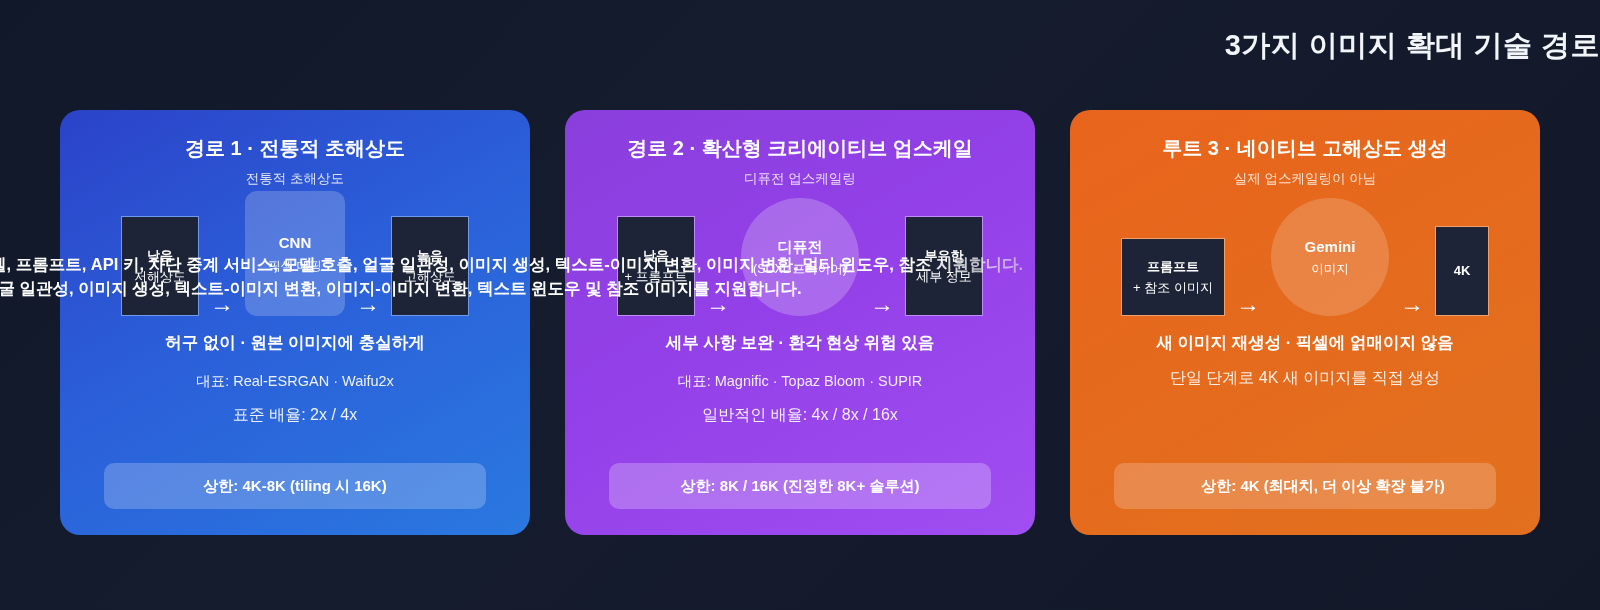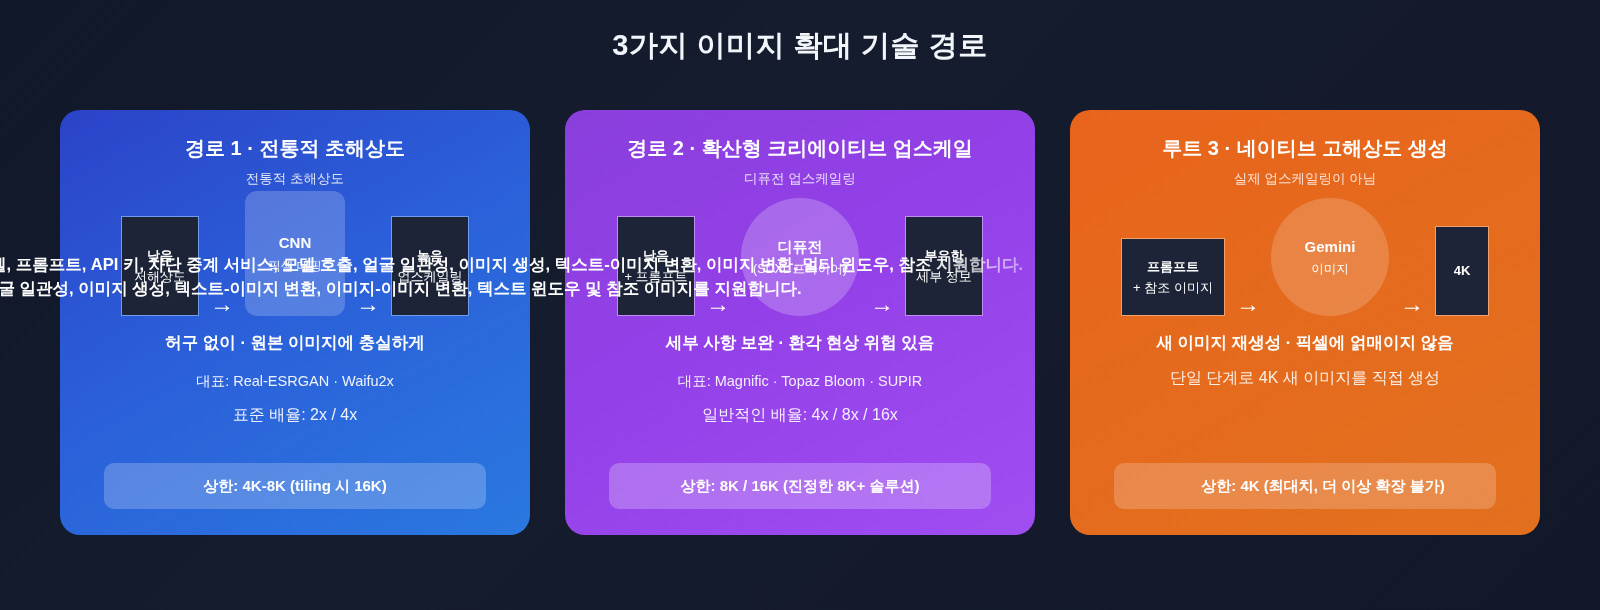--- a/index.html
+++ b/index.html
@@ -13,21 +13,21 @@
     position: relative;
     width: 1600px; height: 610px;
     background: linear-gradient(135deg, #11182a 0%, #151c2e 40%, #121828 100%);
     overflow: hidden;
   }
 
   
   #page-title {
     position: absolute;
     top: 26px; left: 0; width: 1600px;
-    text-align: center;
+    text-align: right;
     font-size: 29px;
     font-weight: bold;
     color: #f2f5fa;
     letter-spacing: 0.5px;
   }
 
   
   #cards {
     position: absolute;
     top: 110px; left: 60px;
@@ -192,21 +192,21 @@
           <span class="sub">저해상도</span>
         </div>
         <div class="arrow">→</div>
         <div class="node node-center rect">
           <span>CNN</span>
           <span class="sub">픽셀 매핑</span>
         </div>
         <div class="arrow">→</div>
         <div class="node node-box">
           <span>높음</span>
-          <span class="sub">업스케일링</span>
+          <span class="sub">고해상도</span>
         </div>
       </div>
 
       <div class="card-headline">허구 없이 · 원본 이미지에 충실하게</div>
       <div class="card-line">대표: Real-ESRGAN · Waifu2x</div>
       <div class="card-line small">표준 배율: 2x / 4x</div>
 
       <div class="banner">상한: 4K-8K (tiling 시 16K)</div>
     </div>
 

